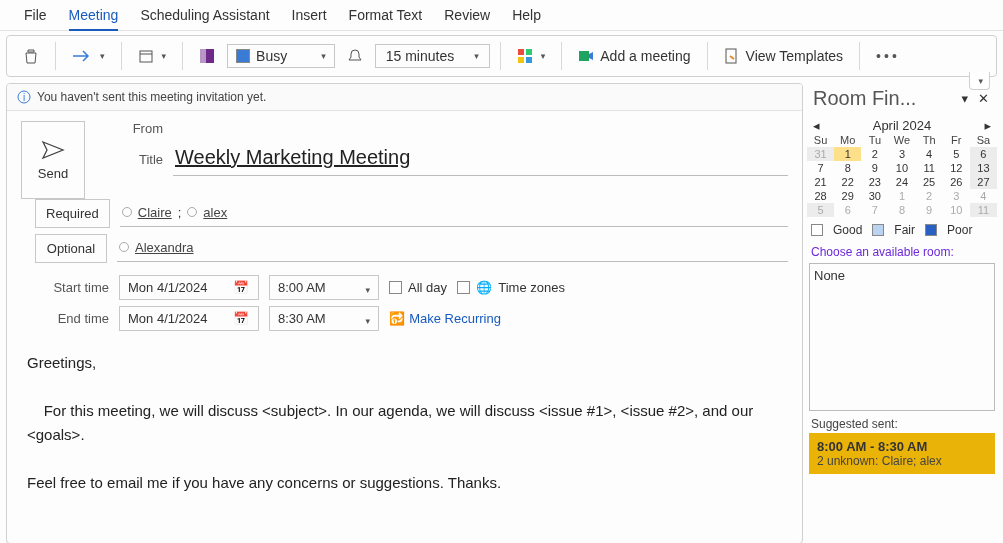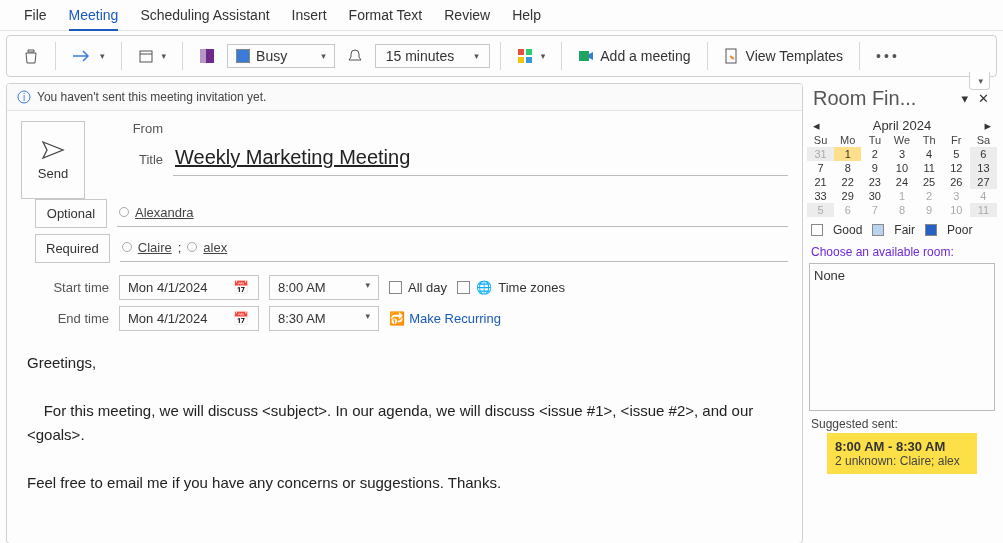--- a/index.html
+++ b/index.html
@@ -23,21 +23,21 @@
 .sendbtn { border: 1px solid #c8c8c8; width: 64px; height: 78px; display: flex; flex-direction: column; align-items: center; justify-content: center; gap: 6px; cursor: pointer; }
 .fields { flex: 1; }
 .row { display: flex; align-items: center; margin-bottom: 6px; gap: 10px; }
 .row .label { width: 68px; text-align: right; color: #555; font-size: 13px; }
 .row .btnlabel { border: 1px solid #c8c8c8; padding: 6px 10px; min-width: 72px; text-align: center; cursor: pointer; font-size: 13px; }
 .row .input { flex: 1; border-bottom: 1px solid #bcbcbc; padding: 4px 0 6px 2px; display: flex; align-items: center; gap: 6px; }
 .title-input { font-size: 20px; font-weight: 400; color: #222; text-decoration: underline; }
 .attendee { text-decoration: underline; color: #444; }
 .dot { width: 10px; height: 10px; border: 1px solid #aaa; border-radius: 50%; display: inline-block; }
 .datebox { border: 1px solid #c8c8c8; padding: 4px 8px; width: 140px; display: flex; justify-content: space-between; align-items: center; }
-.timebox { border: 1px solid #c8c8c8; padding: 4px 8px; width: 110px; display: flex; justify-content: space-between; align-items: flex-start; }
+.timebox { border: 1px solid #c8c8c8; padding: 4px 8px; width: 110px; display: flex; justify-content: space-between; align-items: flex-end; }
 .chk { display: flex; align-items: center; gap: 6px; font-size: 13px; }
 .chkbox { width: 13px; height: 13px; border: 1px solid #888; }
 .link { color: #185abd; cursor: pointer; font-size: 13px; display: flex; align-items: center; gap: 4px; }
 .roomlink { display: flex; align-items: center; gap: 6px; margin-left: auto; color: #333; cursor: pointer; }
 .body { padding: 14px 20px; font-size: 15px; line-height: 1.6; color: #222; flex: 1; }
 .right { width: 190px; margin: 6px 6px 0 0; }
 .rf-header { display: flex; align-items: center; justify-content: space-between; padding: 4px 4px 8px 6px; }
 .rf-title { font-size: 20px; color: #555; overflow: hidden; white-space: nowrap; text-overflow: ellipsis; flex: 1; }
 .cal-nav { display: flex; align-items: center; justify-content: space-between; padding: 0 6px; font-size: 13px; }
 .cal-grid { width: 100%; border-collapse: collapse; font-size: 11px; }
@@ -45,21 +45,21 @@
 .cal-grid th { font-weight: 400; color: #444; }
 .cal-grid td { color: #333; cursor: pointer; }
 .cal-grid td.dim { color: #aaa; }
 .cal-grid td.sel { background: #ffe08a; }
 .cal-grid td.shade { background: #ececec; }
 .legend { display: flex; gap: 10px; padding: 6px 4px; font-size: 12px; align-items: center; }
 .legend .sw { width: 12px; height: 12px; border: 1px solid #888; }
 .room-label { font-size: 12px; padding: 2px 4px; color: #6d28d9; }
 .room-list { border: 1px solid #bbb; height: 148px; margin: 2px 2px 0 2px; padding: 4px; font-size: 13px; }
 .sugg-label { font-size: 12px; padding: 6px 4px 2px 4px; color: #444; }
-.sugg-box { background: #fde047; margin: 0 20px; padding: 6px 8px; }
+.sugg-box { background: #eab308; margin: 0 2px; padding: 6px 8px; }
 .sugg-time { font-weight: 600; font-size: 13px; }
 .sugg-sub { font-size: 12px; color: #444; }
 .overflow-btn { position: absolute; right: 6px; bottom: -14px; background: #fff; border: 1px solid #d0d0d0; border-top: none; border-radius: 0 0 4px 4px; padding: 0 6px 2px 6px; cursor: pointer; }
 </style>
 </head>
 <body>
 
 <div class="menubar" id="menubar">
     <div class="item">File</div>
     <div class="item active">Meeting</div>
@@ -190,34 +190,34 @@
         <div class="row">
           <div class="label">Title</div>
           <div class="input">
               <span class="title-input">Weekly Marketing Meeting</span>
             </div>
         </div>
       </div>
     </div>
     <div style="padding: 0 14px 0 28px">
       <div class="row">
-        <div class="btnlabel">Optional</div>
-        <div class="input" id="opt-field">
-            <span class="dot"></span>
-            <span class="attendee">Alexandra</span>
-          </div>
-      </div>
-      <div class="row">
         <div class="btnlabel">Required</div>
         <div class="input" id="req-field">
             <span class="dot"></span>
             <span class="attendee">Claire</span>
             <span>; </span>
             <span class="dot"></span>
             <span class="attendee">alex</span>
+          </div>
+      </div>
+      <div class="row">
+        <div class="btnlabel">Optional</div>
+        <div class="input" id="opt-field">
+            <span class="dot"></span>
+            <span class="attendee">Alexandra</span>
           </div>
       </div>
       <div class="row" style="margin-top:12px">
         <div class="label" style="width:74px">Start time</div>
         <div class="datebox">
             <span>Mon 4/1/2024</span>
             <span class="icon">📅</span>
           </div>
         <div class="timebox">
             <span>8:00 AM</span>
@@ -301,21 +301,21 @@
           <tr>
             <td>21</td>
             <td>22</td>
             <td>23</td>
             <td>24</td>
             <td>25</td>
             <td>26</td>
             <td class="shade">27</td>
           </tr>
           <tr>
-            <td>33</td>
+            <td>28</td>
             <td>29</td>
             <td>30</td>
             <td class="dim">1</td>
             <td class="dim">2</td>
             <td class="dim">3</td>
             <td class="dim">4</td>
           </tr>
           <tr>
             <td class="dim shade">5</td>
             <td class="dim">6</td>

